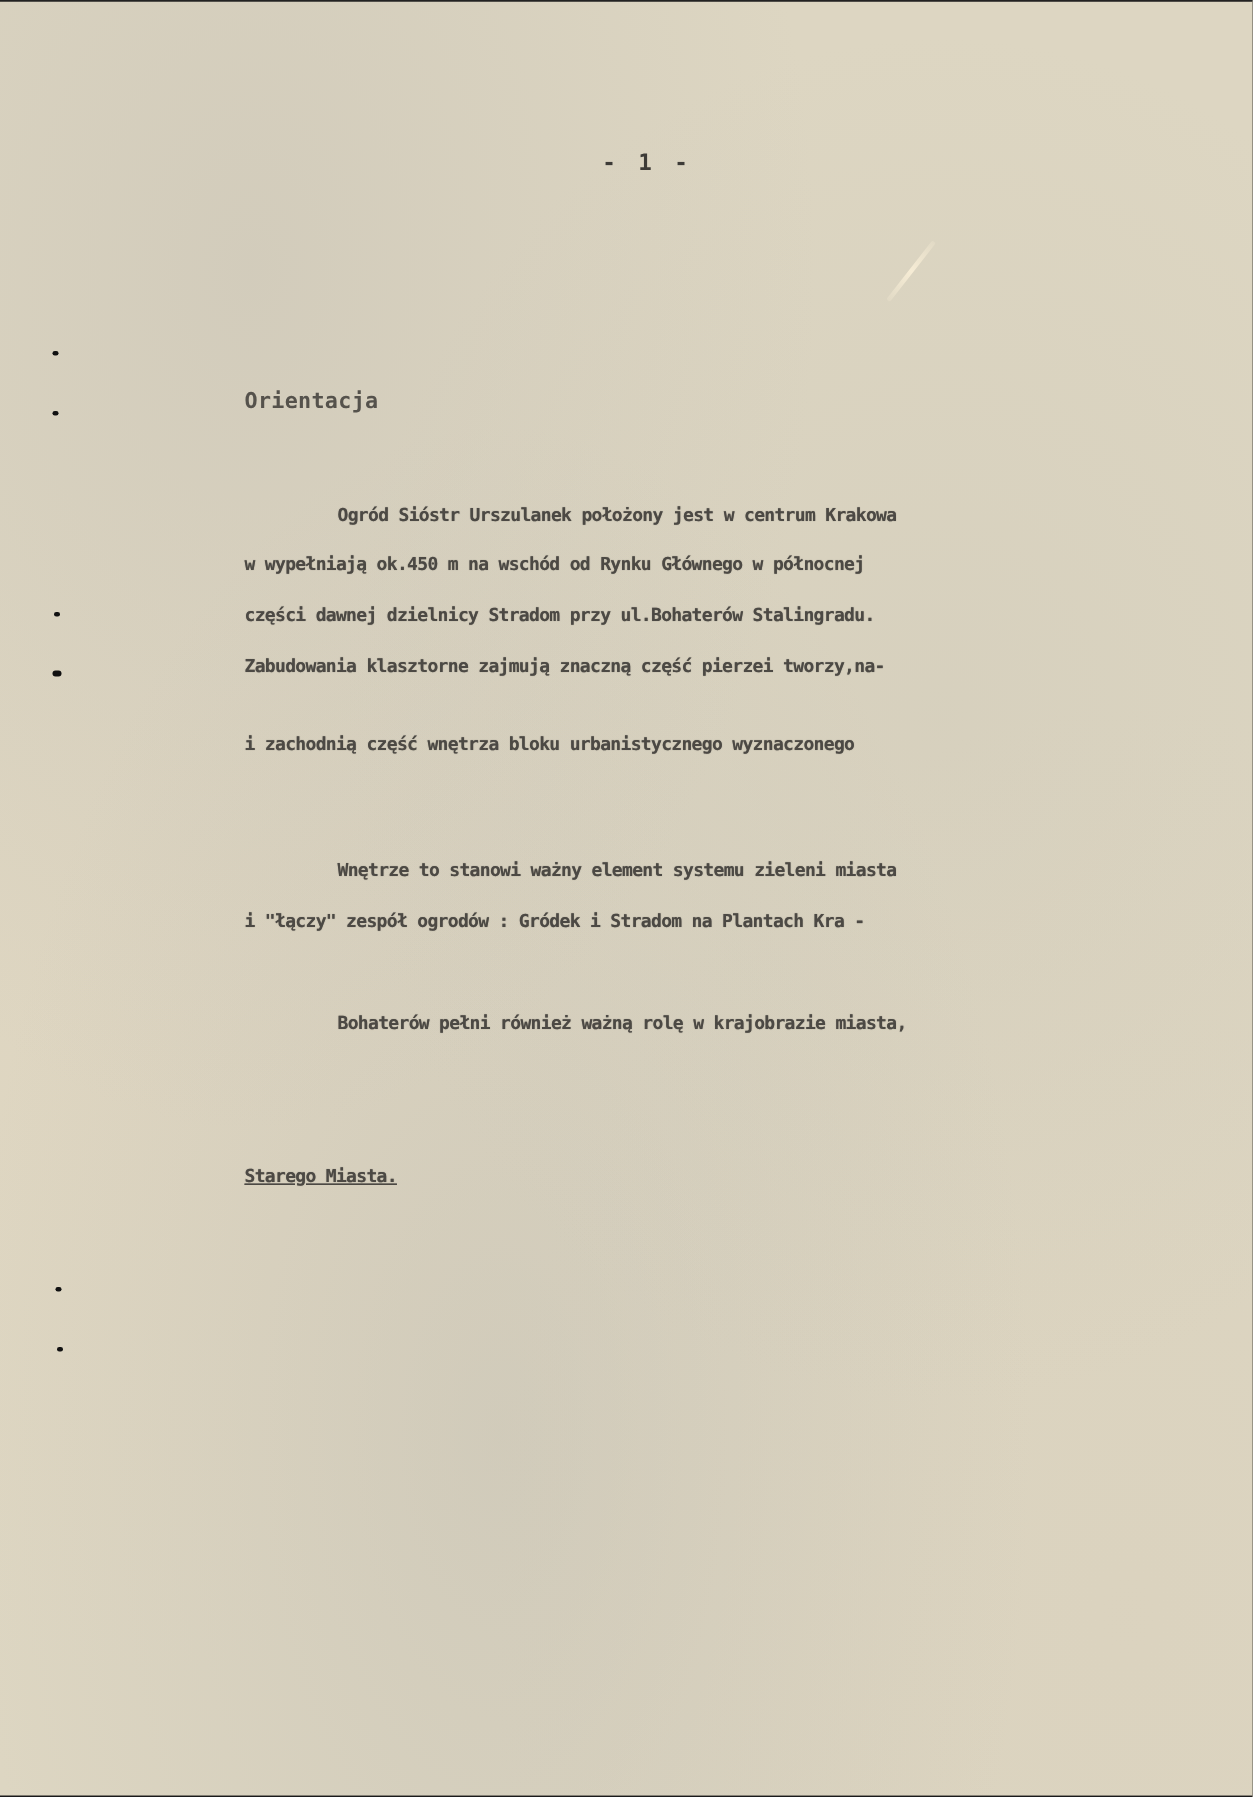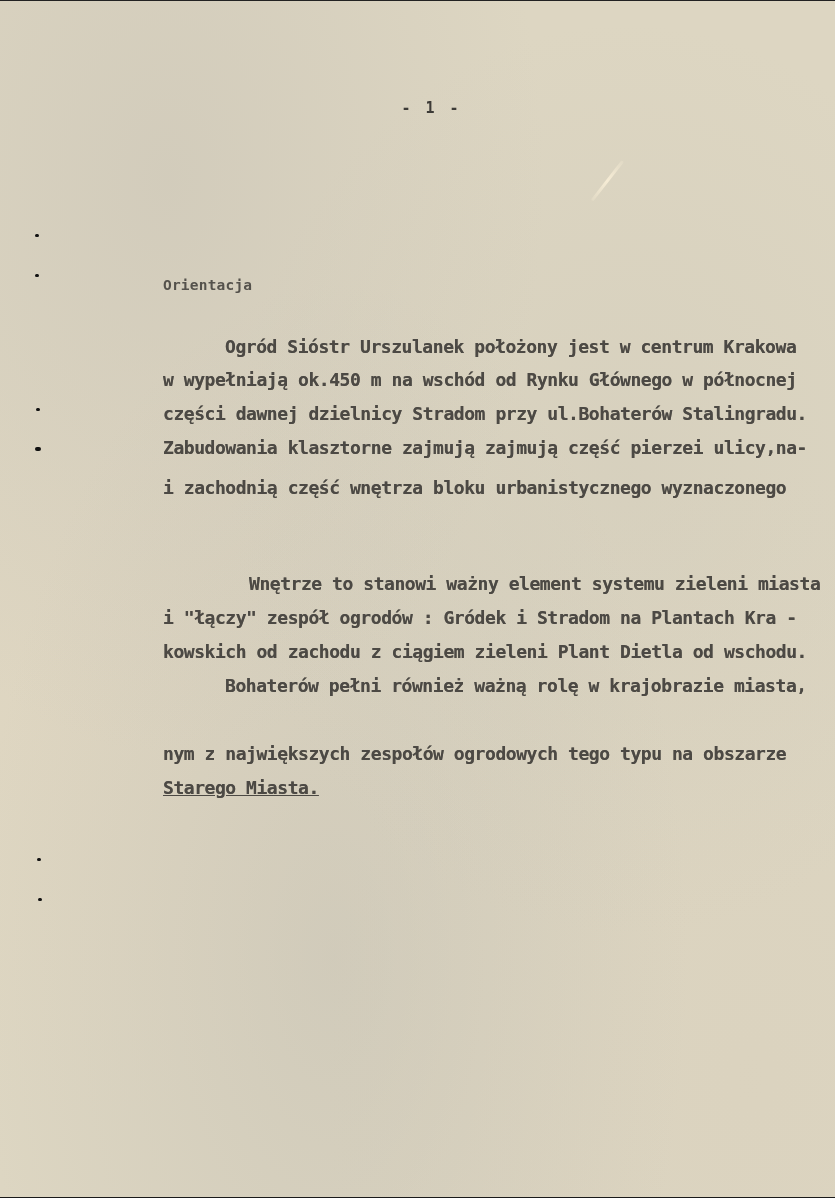--- a/index.html
+++ b/index.html
@@ -36,30 +36,30 @@
       padding-left: 28px;
       box-sizing: border-box;
       font-size: 15px;
       font-weight: bold;
       letter-spacing: 3px;
       color: #3d3b37;
     }
     .heading {
       position: absolute;
       left: 163px;
-      top: 276px;
+      top: 259px;
       font-size: 14.5px;
       font-weight: bold;
       color: #55524c;
       letter-spacing: 0.2px;
     }
     .line {
       position: absolute;
       white-space: pre;
-      font-size: 18px;
+      font-size: 12px;
       font-weight: bold;
       color: #4c4944;
       letter-spacing: -0.45px;
       text-shadow: 0 0 0.6px rgba(60,58,54,0.6);
     }
     .stray-mark {
       position: absolute;
       left: 592px;
       top: 146px;
       width: 50px;
@@ -90,27 +90,25 @@
 
   <div class="page-number">- 1 -</div>
 
   <div class="stray-mark"></div>
 
   <div class="heading">Orientacja</div>
 
   <div class="line" style="left:225px; top:335px;">Ogród Sióstr Urszulanek położony jest w centrum Krakowa</div>
   <div class="line" style="left:163px; top:368px;">w wypełniają ok.450 m na wschód od Rynku Głównego w północnej</div>
   <div class="line" style="left:163px; top:402px;">części dawnej dzielnicy Stradom przy ul.Bohaterów Stalingradu.</div>
-  <div class="line" style="left:163px; top:436px;">Zabudowania klasztorne zajmują zajmują część pierzei ulicy,na-</div>
-  <div class="line" style="left:163px; top:476px;">i zachodnią część wnętrza bloku urbanistycznego wyznaczonego</div>
-  <div class="line" style="left:225px; top:572px;margin-left:24px;">Wnętrze to stanowi ważny element systemu zieleni miasta</div>
+  <div class="line" style="left:163px; top:436px;">Zabudowania klasztorne zajmują znaczną część pierzei tworzy,na-</div>
+  <div class="line" style="left:163px; top:488px;">i zachodnią część wnętrza bloku urbanistycznego wyznaczonego</div>
+  <div class="line" style="left:225px; top:572px;">Wnętrze to stanowi ważny element systemu zieleni miasta</div>
   <div class="line" style="left:163px; top:606px;">i "łączy" zespół ogrodów : Gródek i Stradom na Plantach Kra -</div>
-  <div class="line" style="left:163px; top:640px;">kowskich od zachodu z ciągiem zieleni Plant Dietla od wschodu.</div>
   <div class="line" style="left:225px; top:674px;">Bohaterów pełni również ważną rolę w krajobrazie miasta,</div>
-  <div class="line" style="left:163px; top:742px;">nym z największych zespołów ogrodowych tego typu na obszarze</div>
   <div class="line" style="left:163px; top:776px;text-decoration:underline;">Starego Miasta.</div>
 
   <div class="punch-dot" style="left:35px; top:233px;"></div>
   <div class="punch-dot" style="left:35px; top:273px;"></div>
   <div class="punch-dot" style="left:36px; top:407px;"></div>
   <div class="punch-dot" style="left:35px; top:446px; width:6px; height:4px;"></div>
   <div class="punch-dot" style="left:37px; top:857px;"></div>
   <div class="punch-dot" style="left:38px; top:897px;"></div>
 </div>
 

